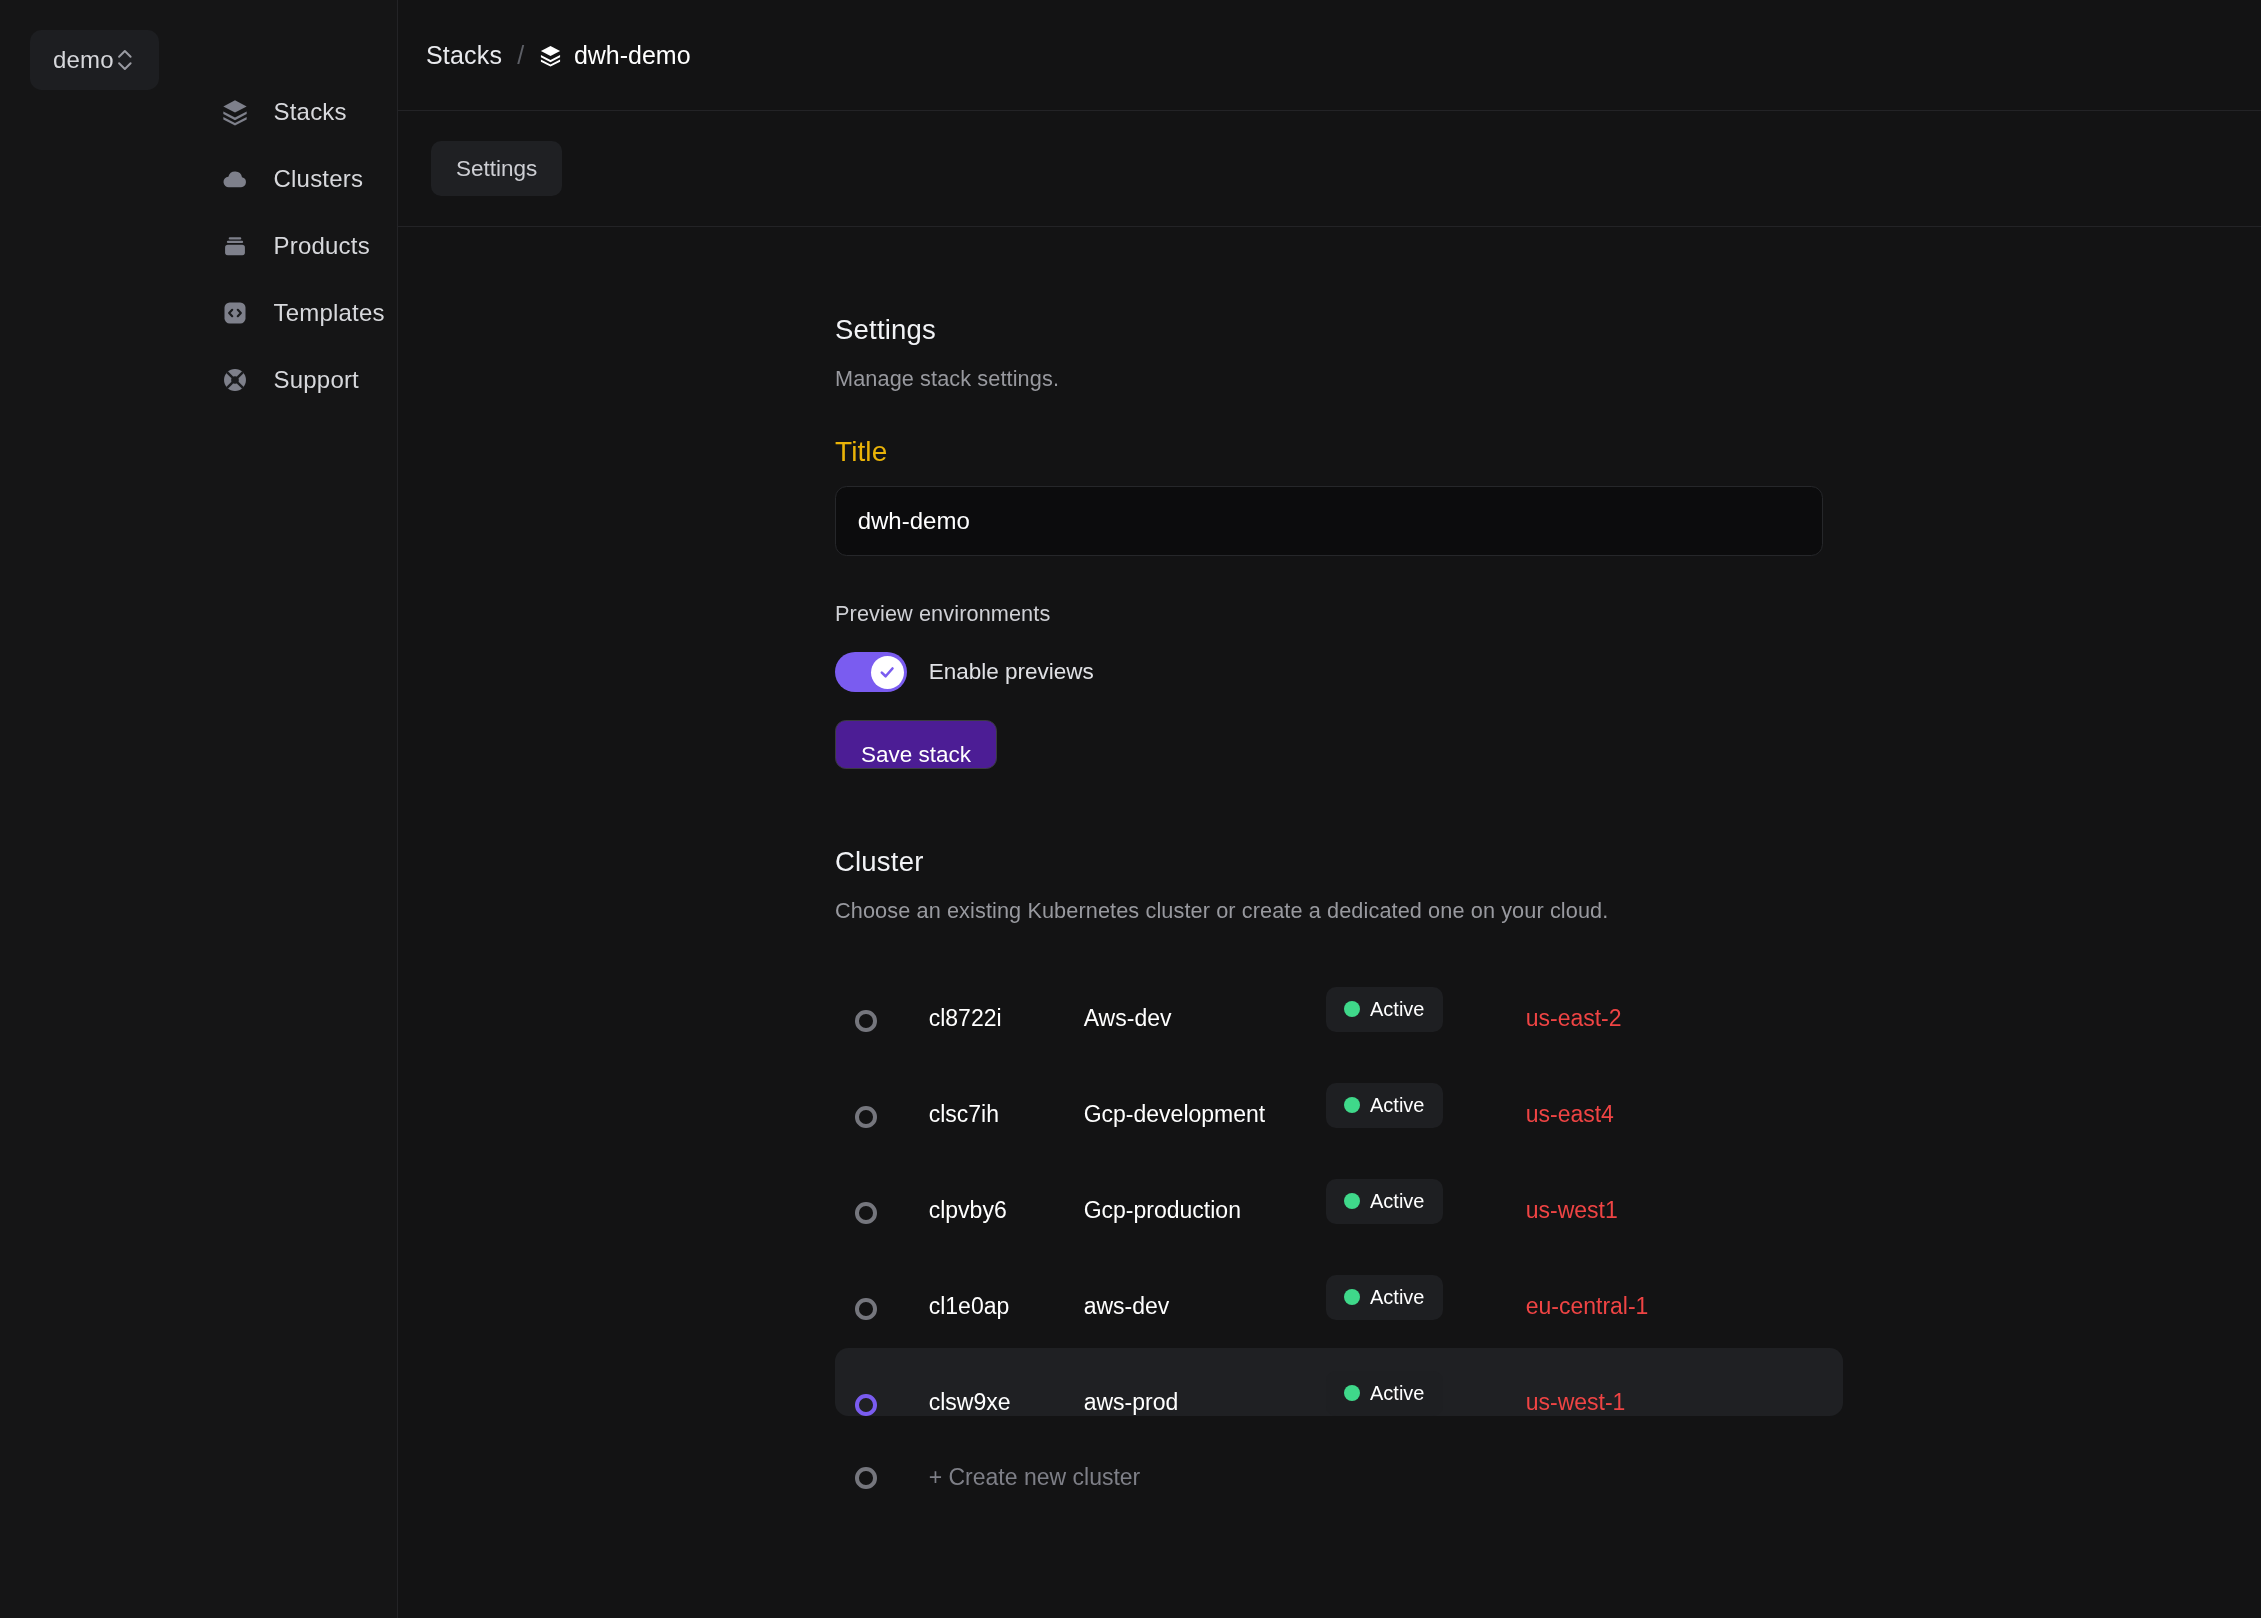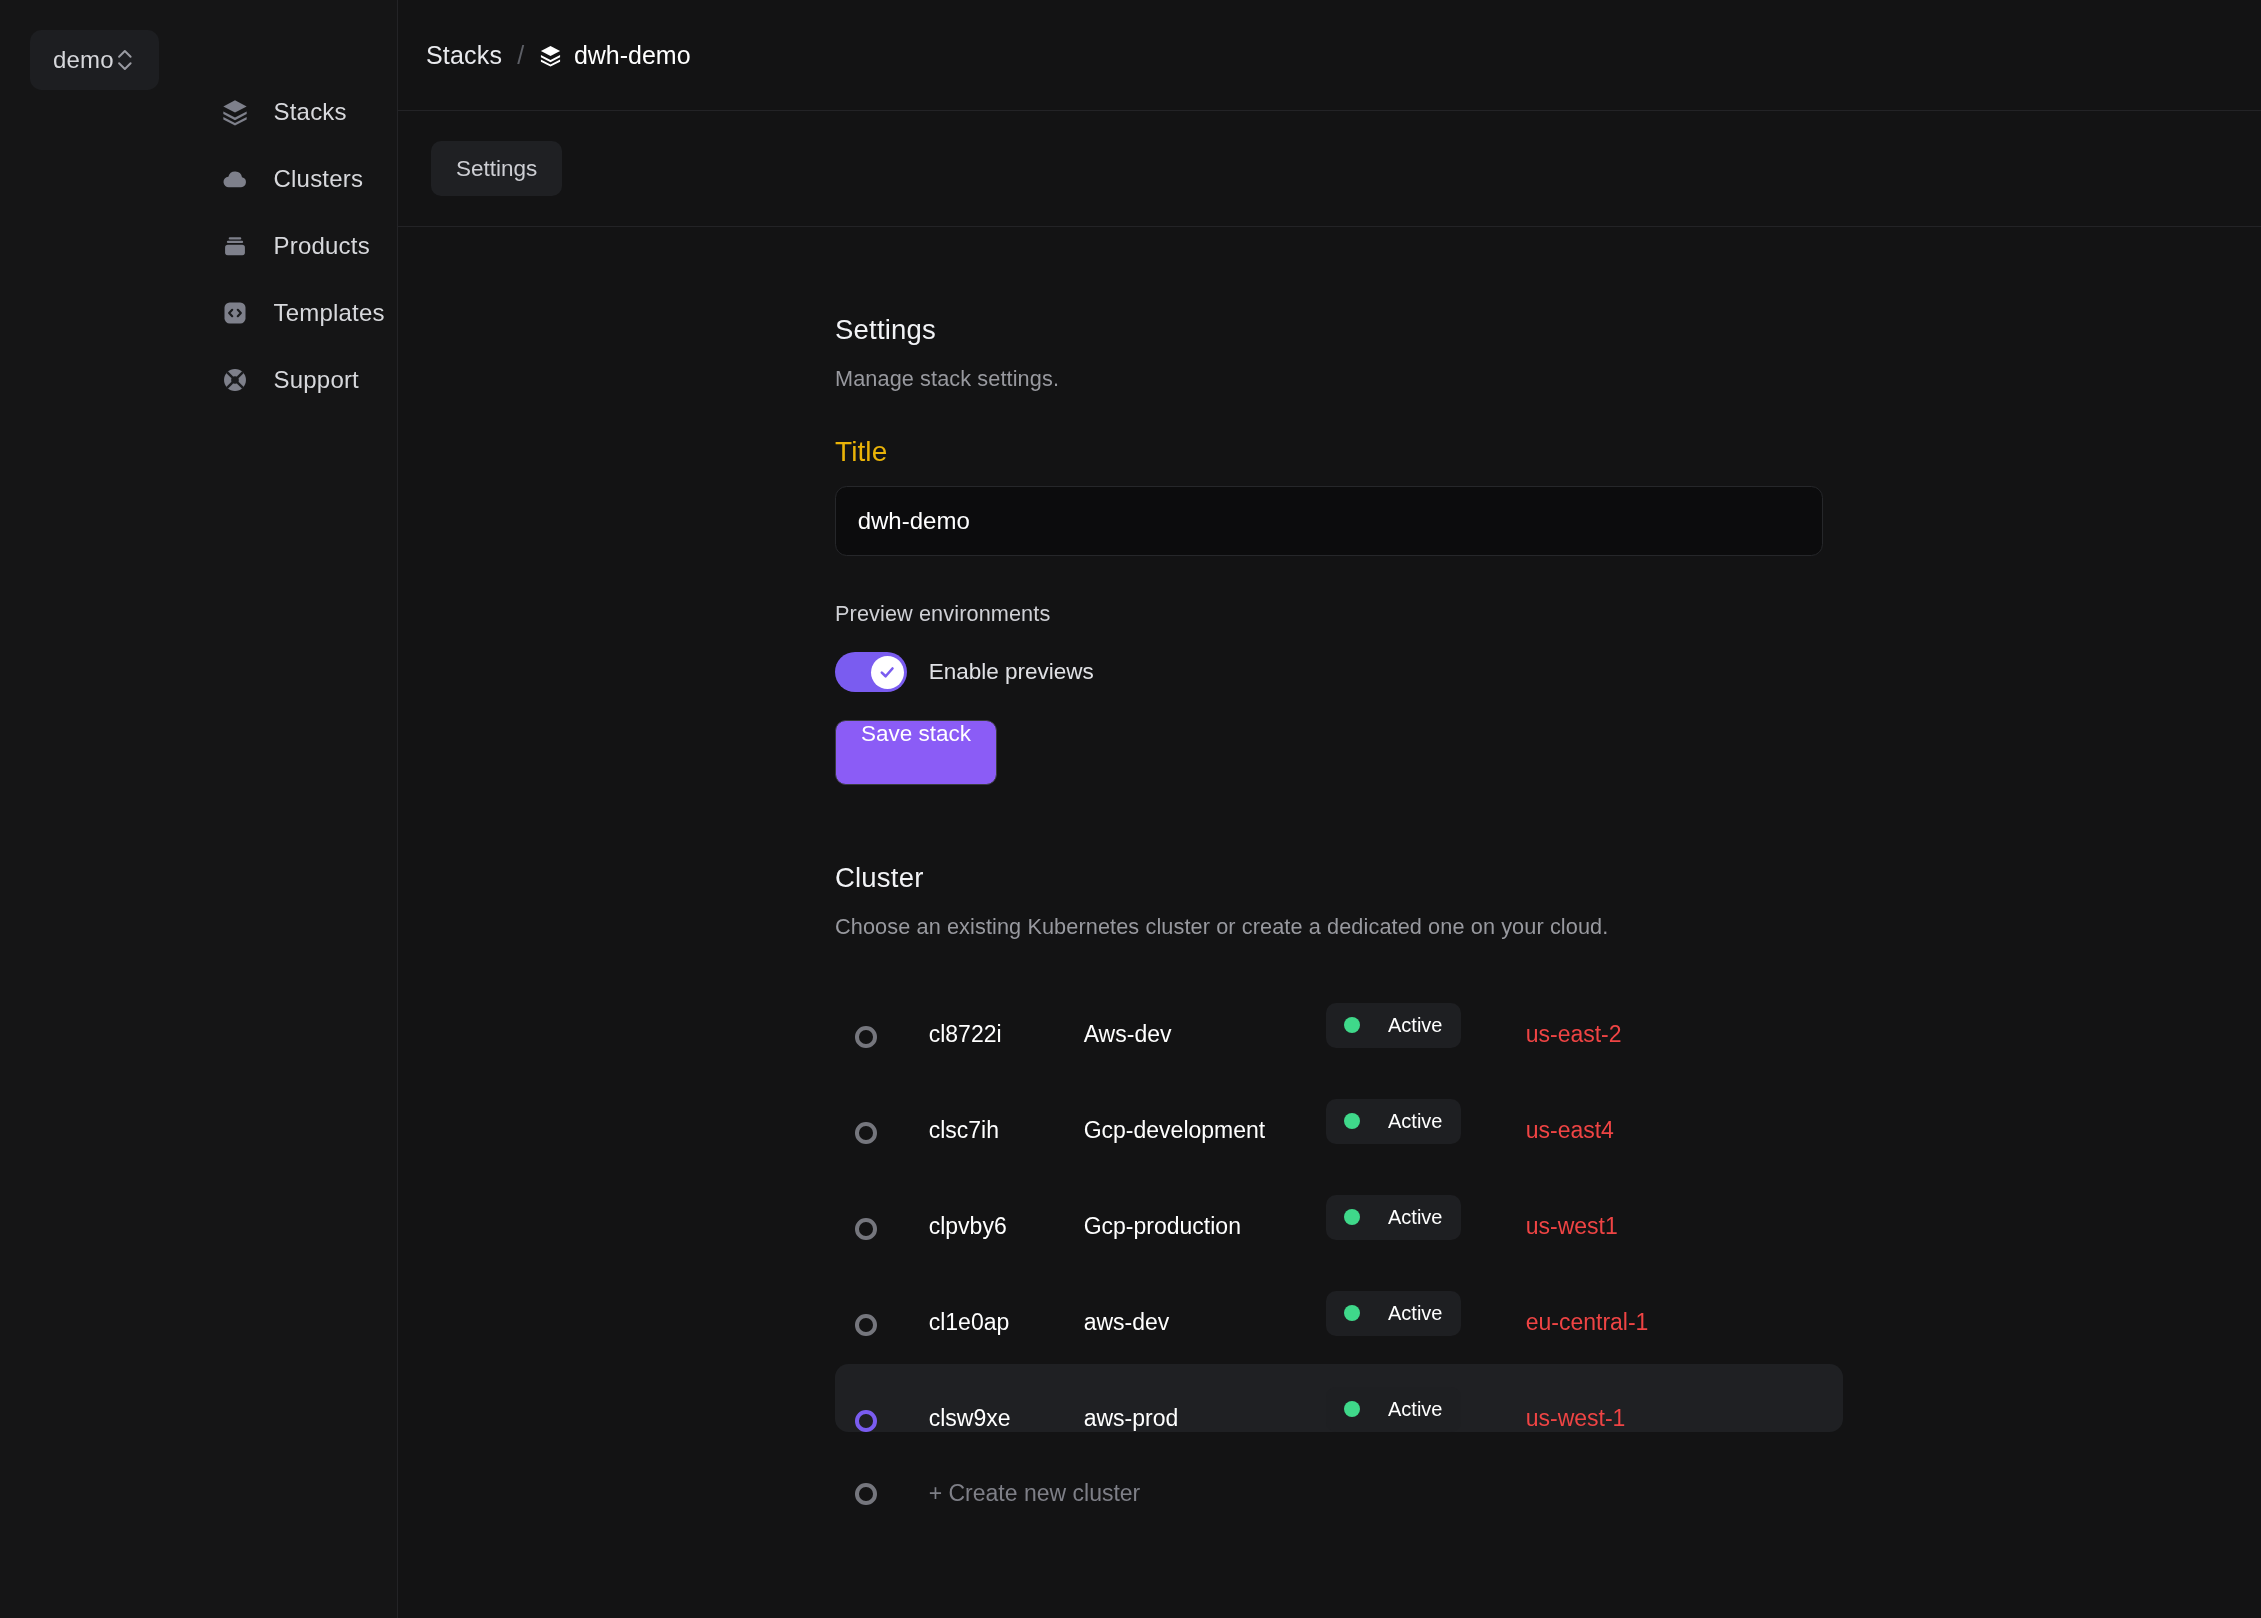--- a/index.html
+++ b/index.html
@@ -118,29 +118,29 @@
   }
   .knob {
     width: 33px; height: 33px; border-radius: 50%;
     background: #ffffff;
     display: flex; align-items: center; justify-content: center;
   }
   .toggle-label { font-size: 22.5px; color: #e0e1e5; }
 
   .save-btn {
     margin-top: 27.5px;
-    height: 65px; padding: 0 25px;
-    background: #8b5cf6;
+    height: 49px; padding: 0 25px;
+    background: #4c1d95;
     border: 1.7px solid #3a3b40;
     border-radius: 10.8px;
     color: #ffffff;
     font-size: 22.5px;
     font-family: "Liberation Sans", sans-serif;
     cursor: pointer;
-    display: inline-flex; align-items: flex-start;
+    display: inline-flex; align-items: flex-end;
   }
 
   .cluster-section { margin-top: 77px; }
   .cluster-list { margin-top: 40px; }
   .cluster-row {
     display: flex; align-items: flex-end;
     height: 68px;
     margin-bottom: 28px;
     border-radius: 13.3px;
     padding-left: 20px;
@@ -151,21 +151,21 @@
     width: 21.7px; height: 21.7px;
     border-radius: 50%;
     border: 4.2px solid #75767d;
     flex: 0 0 21.7px;
   }
   .radio.on { border-color: #7a5cf0; }
   .c-id { width: 155px; margin-left: 52px; font-size: 23px; color: #ffffff; }
   .c-name { width: 242px; font-size: 23px; color: #ffffff; }
   .c-status { width: 200px; }
   .badge {
-    display: inline-flex; align-items: center; gap: 28px;
+    display: inline-flex; align-items: center; gap: 10px;
     height: 45px; padding: 0 18.3px;
     background: #1e1f22;
     border-radius: 10px;
     font-size: 20px; color: #ffffff;
   }
   .dot { width: 16px; height: 16px; border-radius: 50%; background: #3fd88a; flex: 0 0 16px; }
   .c-region { font-size: 23px; color: #ef4444; margin-top: 19px; }
   .create-row { display: flex; align-items: center; height: 68px; padding-left: 20px; cursor: pointer; }
   .create-label { margin-left: 52px; font-size: 23px; color: #7e7f87; }
 </style>

